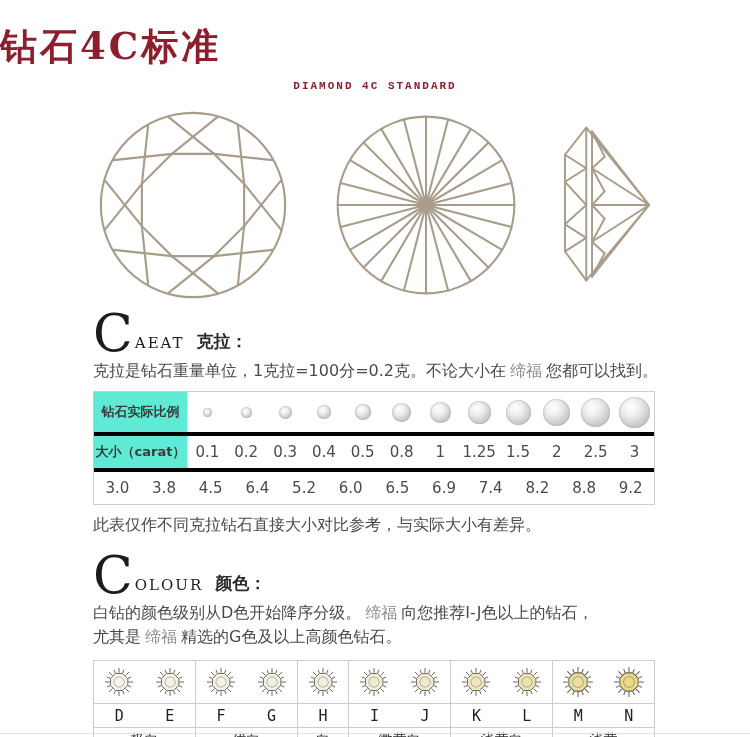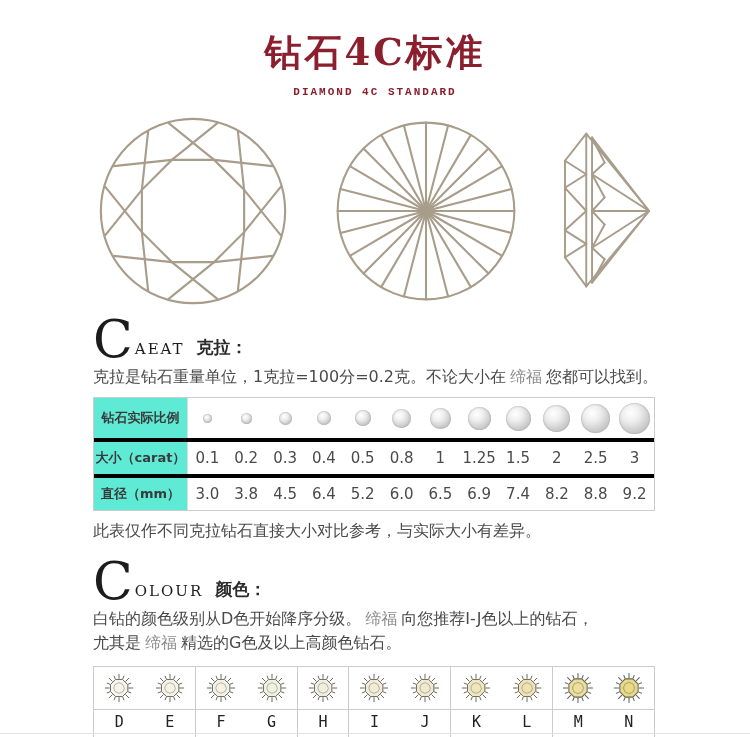--- a/index.html
+++ b/index.html
@@ -4,21 +4,21 @@
 <style>
   html,body{margin:0;padding:0;}
   body{
     width:750px;height:737px;overflow:hidden;position:relative;
     background:#ffffff;
     font-family:"DejaVu Sans","Liberation Sans",sans-serif;
     color:#3f3f3f;
   }
   .page{padding-top:25px;}
   h1{
-    margin:6px;text-align:center;
+    margin:0;text-align:left;
     font-family:"DejaVu Serif","Liberation Serif",serif;
     font-size:37px;line-height:42px;font-weight:bold;
     letter-spacing:3px;color:var(--accent,#8b1f2e);
   }
   .subtitle{
     margin-top:13px;text-align:center;
     font-family:Liberation Mono, monospace;
     font-size:11px;font-weight:bold;letter-spacing:2px;
     color:var(--accent,#8b1f2e);
   }
@@ -239,21 +239,20 @@
             <div class="cell">0.8</div>
             <div class="cell">1</div>
             <div class="cell">1.25</div>
             <div class="cell">1.5</div>
             <div class="cell">2</div>
             <div class="cell">2.5</div>
             <div class="cell">3</div>
           </div>
       </div>
       <div class="trow row-vals">
-        <div class="th">直径（mm）</div>
         <div class="cells" id="diam-cells">
             <div class="cell">3.0</div>
             <div class="cell">3.8</div>
             <div class="cell">4.5</div>
             <div class="cell">6.4</div>
             <div class="cell">5.2</div>
             <div class="cell">6.0</div>
             <div class="cell">6.5</div>
             <div class="cell">6.9</div>
             <div class="cell">7.4</div>

